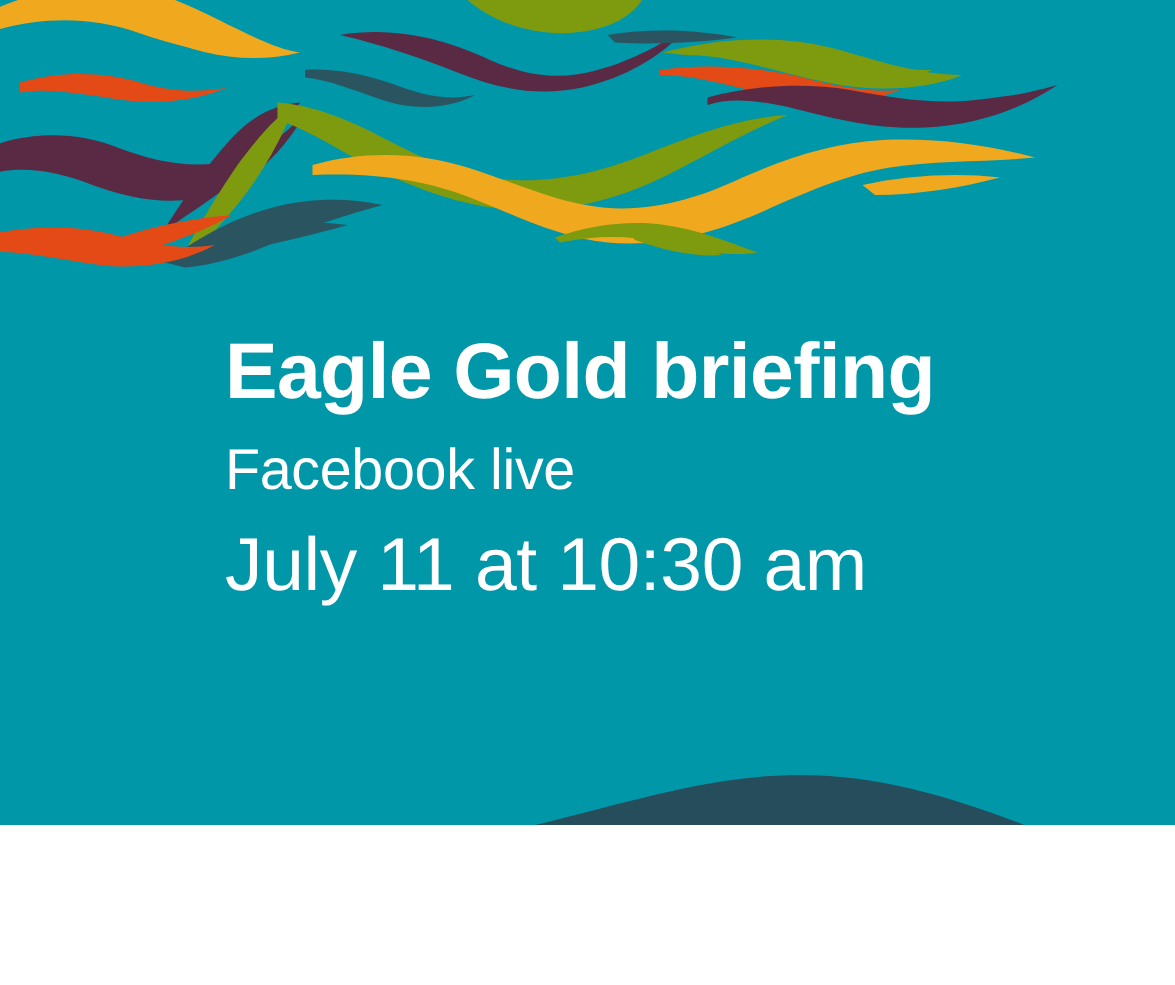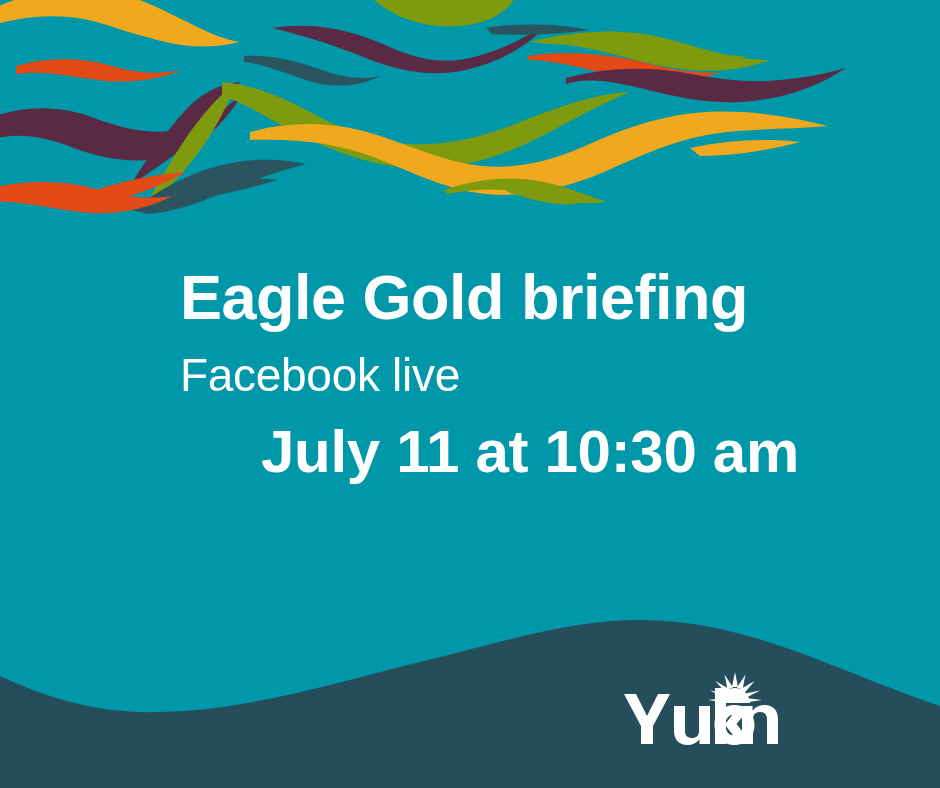--- a/index.html
+++ b/index.html
@@ -7,21 +7,21 @@
     margin: 0;
     padding: 0;
     background: #ffffff;
   }
   body {
     font-family: "Liberation Sans", sans-serif;
   }
   #poster {
     position: relative;
     width: 940px;
-    height: 788px;
+    height: 660px;
     overflow: hidden;
     background: #0097a9;
   }
   #bg-svg,
   #wave-svg,
   #bottom-svg {
     position: absolute;
     top: 0;
     left: 0;
     width: 940px;
@@ -47,23 +47,22 @@
     margin-bottom: 23px;
   }
   .line-sub {
     font-size: 46px;
     font-weight: 400;
     letter-spacing: -0.3px;
     margin-bottom: 24px;
   }
   .line-date {
     font-size: 60px;
-    font-weight: 700;
+    font-weight: 400;
     letter-spacing: -0.3px;
-    text-align: center;
   }
   #logo {
     position: absolute;
     left: 622px;
     top: 668px;
     width: 160px;
     height: 78px;
     z-index: 6;
   }
   #logo svg { display: block; width: 100%; height: 100%; }

